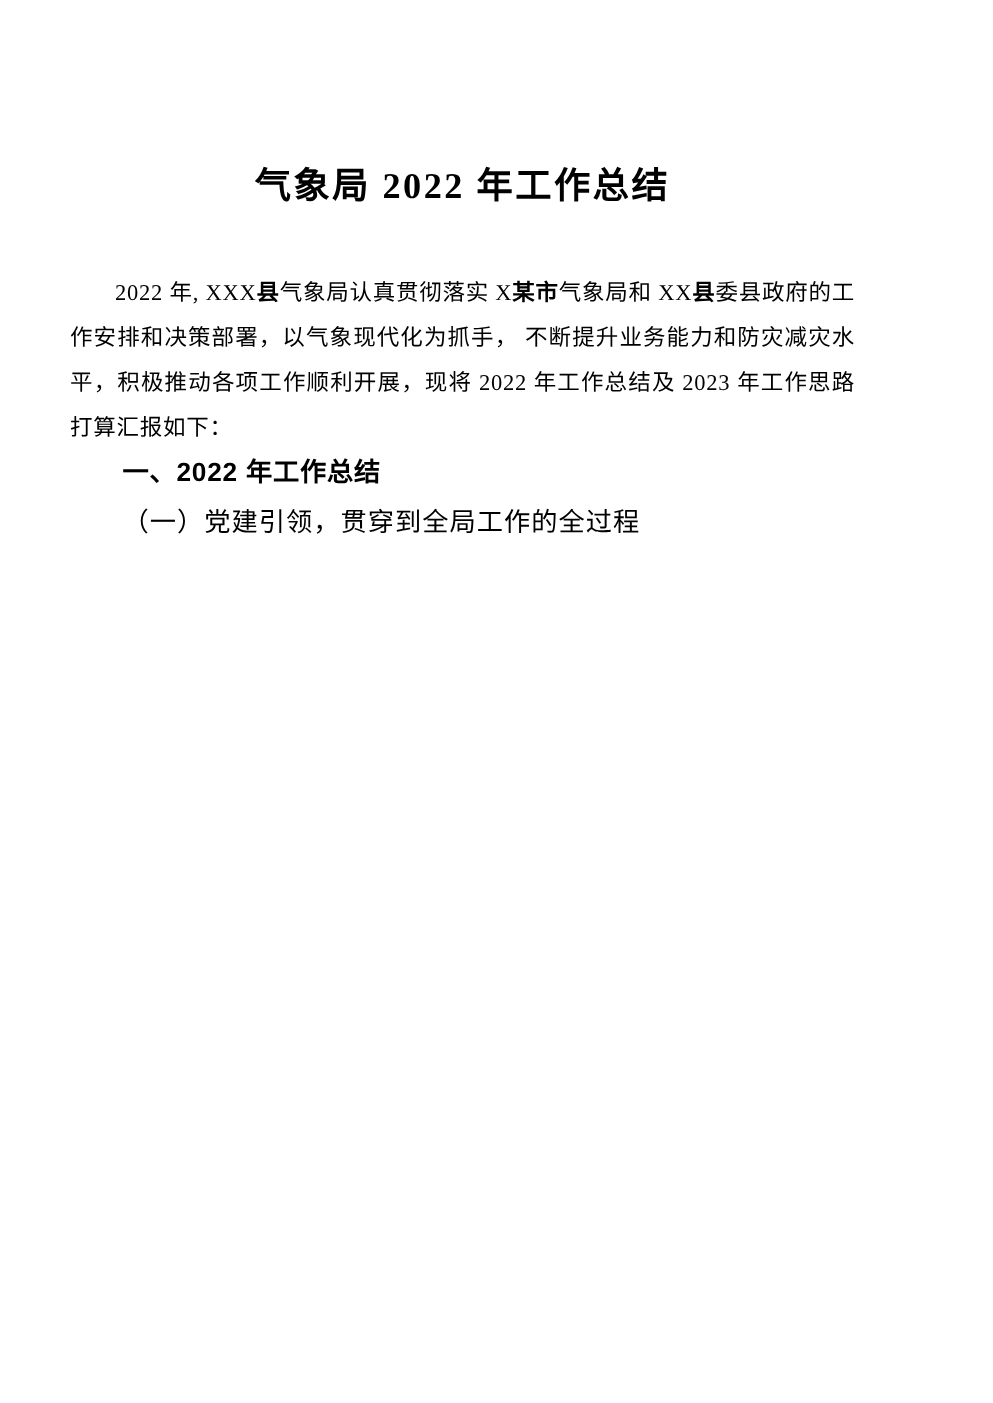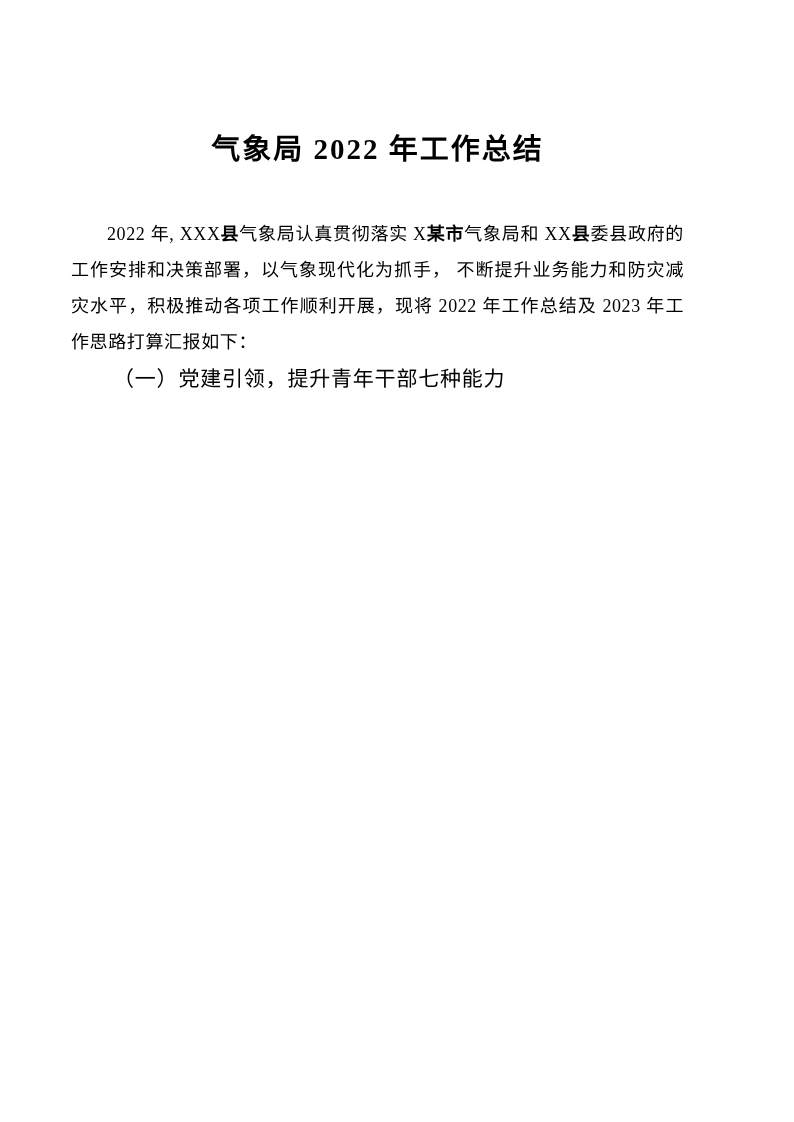--- a/index.html
+++ b/index.html
@@ -7,21 +7,21 @@
     padding: 0;
     background: #ffffff;
   }
   .page {
     position: relative;
     width: 794px;
     height: 1122px;
     margin: 0 auto;
     background: #ffffff;
     box-sizing: border-box;
-    padding: 124px 110px 0 71px;
+    padding: 124px 110px 0 56px;
     color: #000000;
     font-family: "Liberation Serif", serif;
     overflow: hidden;
   }
   .doc-title {
     margin: 0 0 42px 0;
     font-size: 29px;
     line-height: 50px;
     font-weight: 700;
     text-align: center;
@@ -65,18 +65,19 @@
 <body>
 
 <div class="page">
 
   <h1 class="doc-title">气象局 2022 年工作总结</h1>
 
   <p class="para">
     <span class="run">2022 年, XXX</span><span class="run run-hei">县</span><span class="run">气象局认真贯彻落实 X</span><span class="run run-hei">某市</span><span class="run">气象局和 XX</span><span class="run run-hei">县</span><span class="run">委县政府的工作安排和决策部署，以气象现代化为抓手， 不断提升业务能力和防灾减灾水平，积极推动各项工作顺利开展，现将 2022 年工作总结及 2023 年工作思路打算汇报如下：</span>
   </p>
 
+  <h2 class="h-section">一、2022 年工作总结</h2>
 
-  <h3 class="h-sub">（一）党建引领，提升青年干部七种能力</h3>
+  <h3 class="h-sub">（一）党建引领，贯穿到全局工作的全过程</h3>
 
 
 
 </div>
 
 </body></html>

